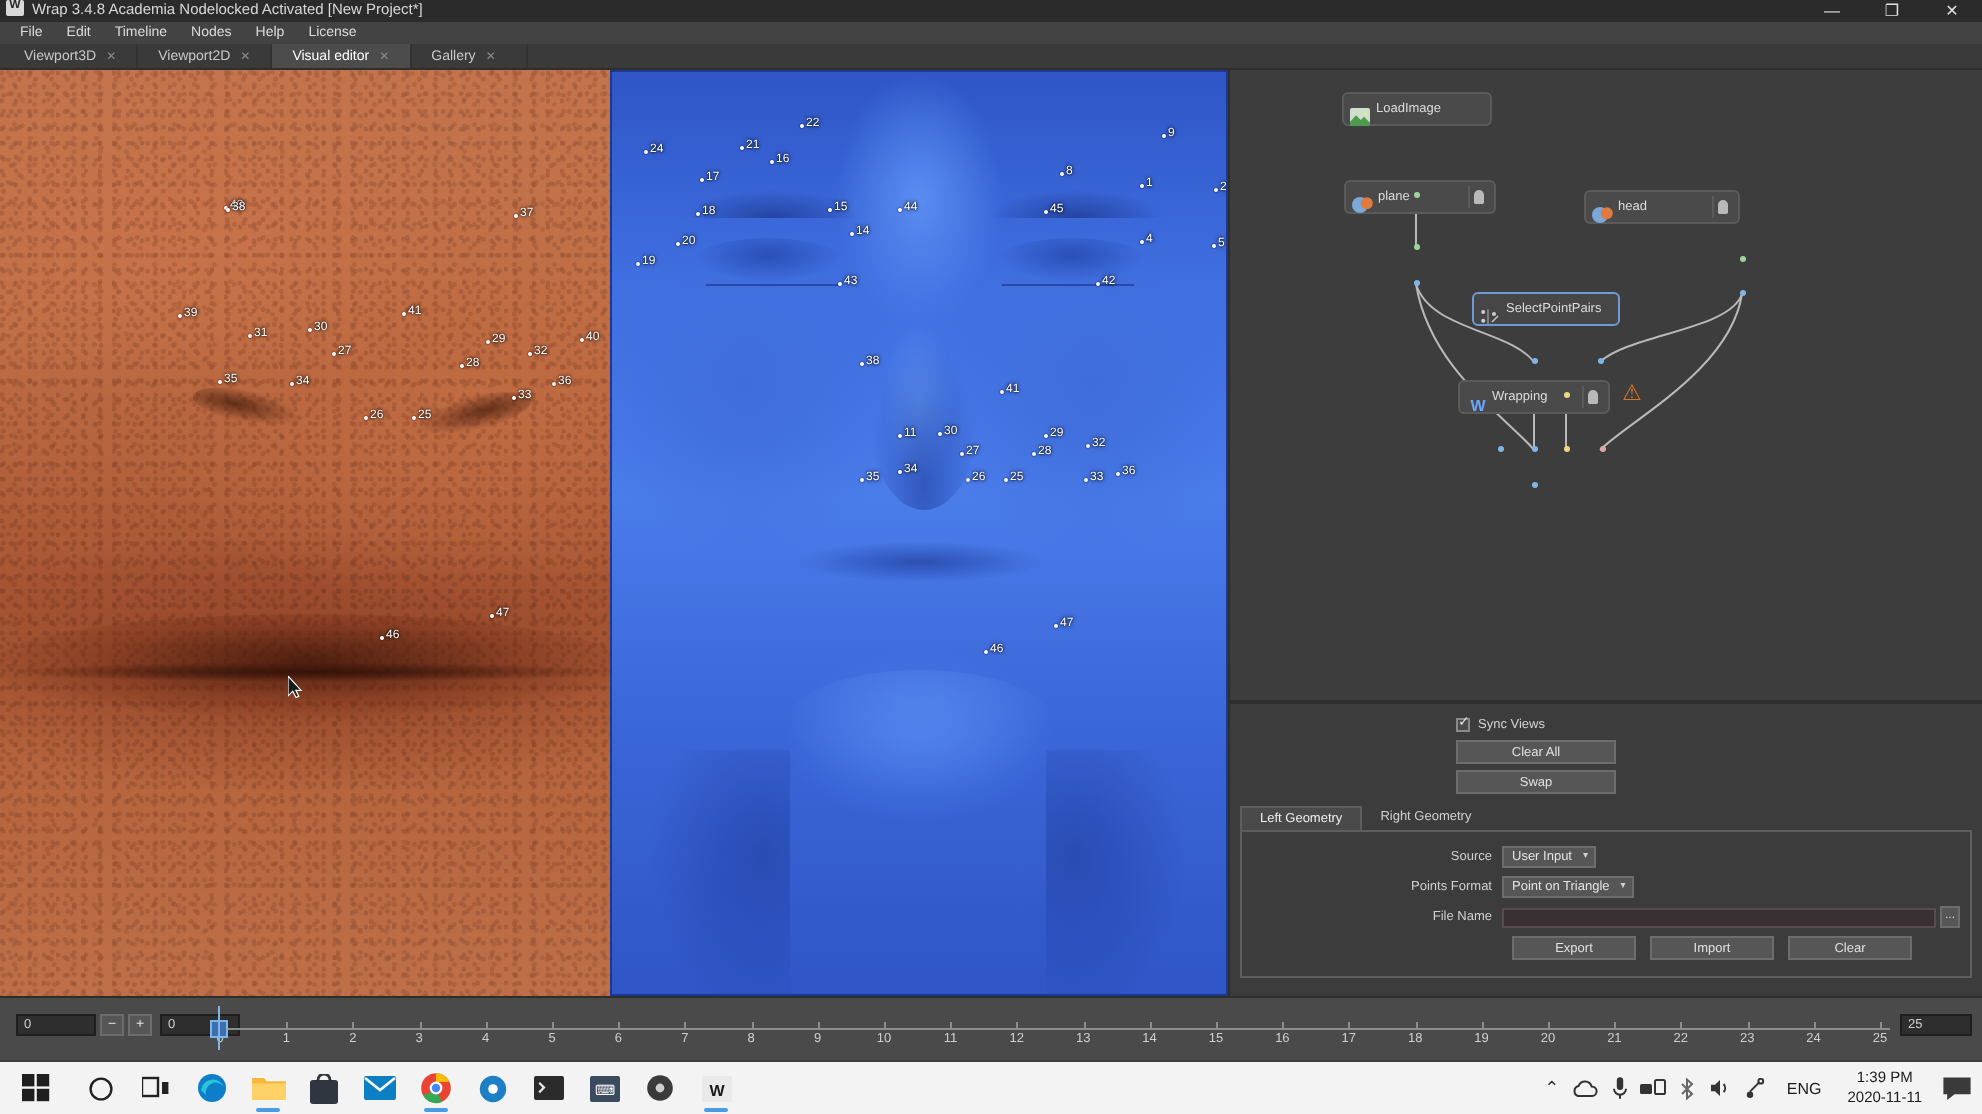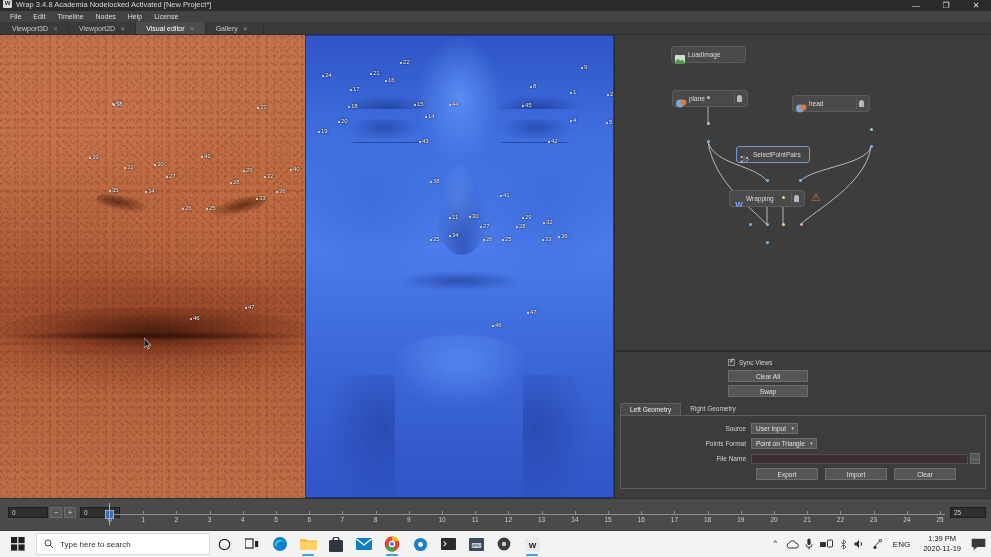--- a/index.html
+++ b/index.html
@@ -697,27 +697,20 @@
 
 <div id="taskbar">
   <div id="start">
     <svg width="14" height="14" viewBox="0 0 14 14">
       <rect x="0" y="0" width="6.2" height="6.2" fill="#1f1f1f"></rect>
       <rect x="7.4" y="0" width="6.2" height="6.2" fill="#1f1f1f"></rect>
       <rect x="0" y="7.4" width="6.2" height="6.2" fill="#1f1f1f"></rect>
       <rect x="7.4" y="7.4" width="6.2" height="6.2" fill="#1f1f1f"></rect>
     </svg>
   </div>
-  <div id="searchbox">
-    <svg width="10" height="10" viewBox="0 0 10 10">
-      <circle cx="4" cy="4" r="3" fill="none" stroke="#444" stroke-width="1"></circle>
-      <line x1="6.2" y1="6.2" x2="9" y2="9" stroke="#444" stroke-width="1"></line>
-    </svg>
-    <span class="ph">Type here to search</span>
-  </div>
 
   <div class="tbicon">
     <svg width="13" height="13" viewBox="0 0 13 13">
         <circle cx="6.5" cy="6.5" r="5.2" fill="none" stroke="#222" stroke-width="1.2"></circle>
       </svg>
   </div>
   <div class="tbicon">
     <svg width="14" height="12" viewBox="0 0 14 12">
         <rect x="0" y="1" width="8" height="9" fill="none" stroke="#222" stroke-width="1.2"></rect>
         <rect x="10" y="3" width="3.2" height="6" fill="#222"></rect>
@@ -821,21 +814,21 @@
     <div class="trayicon">
       <svg width="11" height="11" viewBox="0 0 11 11">
           <circle cx="3" cy="8.4" r="1.6" fill="#333"></circle>
           <path d="M3 6.8 L7.6 2.2" stroke="#333" stroke-width="1" fill="none"></path>
           <circle cx="8.4" cy="1.6" r="1.2" fill="none" stroke="#333" stroke-width="1"></circle>
         </svg>
     </div>
     <div id="lang">ENG</div>
     <div id="clock">
       <div>1:39 PM</div>
-      <div>2020-11-19</div>
+      <div>2020-11-11</div>
     </div>
     <div id="notify">
       <svg width="15" height="13" viewBox="0 0 15 13">
           <path d="M0.7 0.7 h13.6 v8.4 h-8 L2.6 12 V9.1 H0.7 Z" fill="#3a3a3a"></path>
         </svg>
     </div>
   </div>
 </div>
 
 </body></html>

